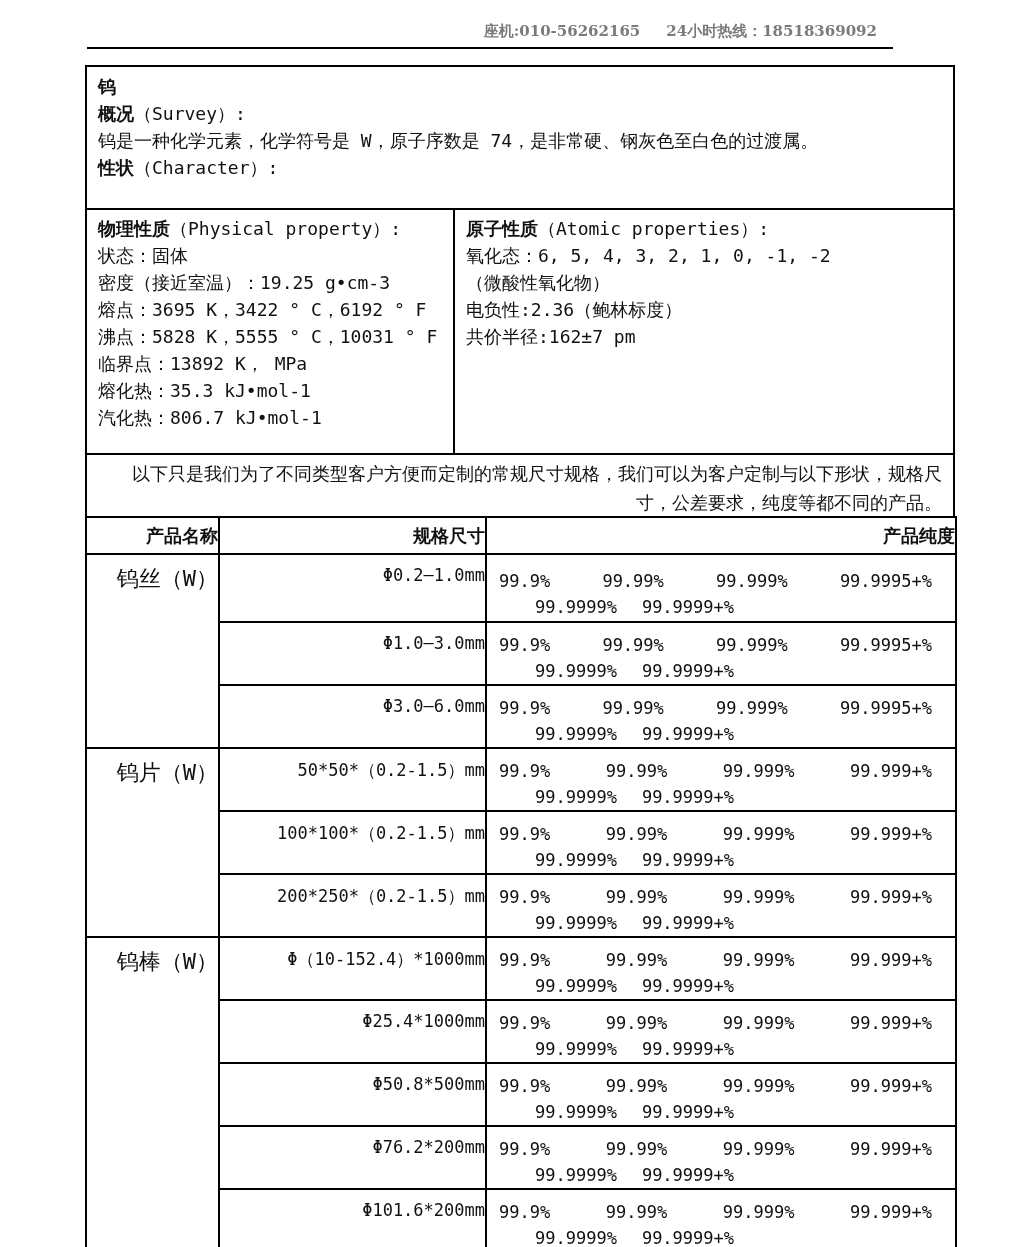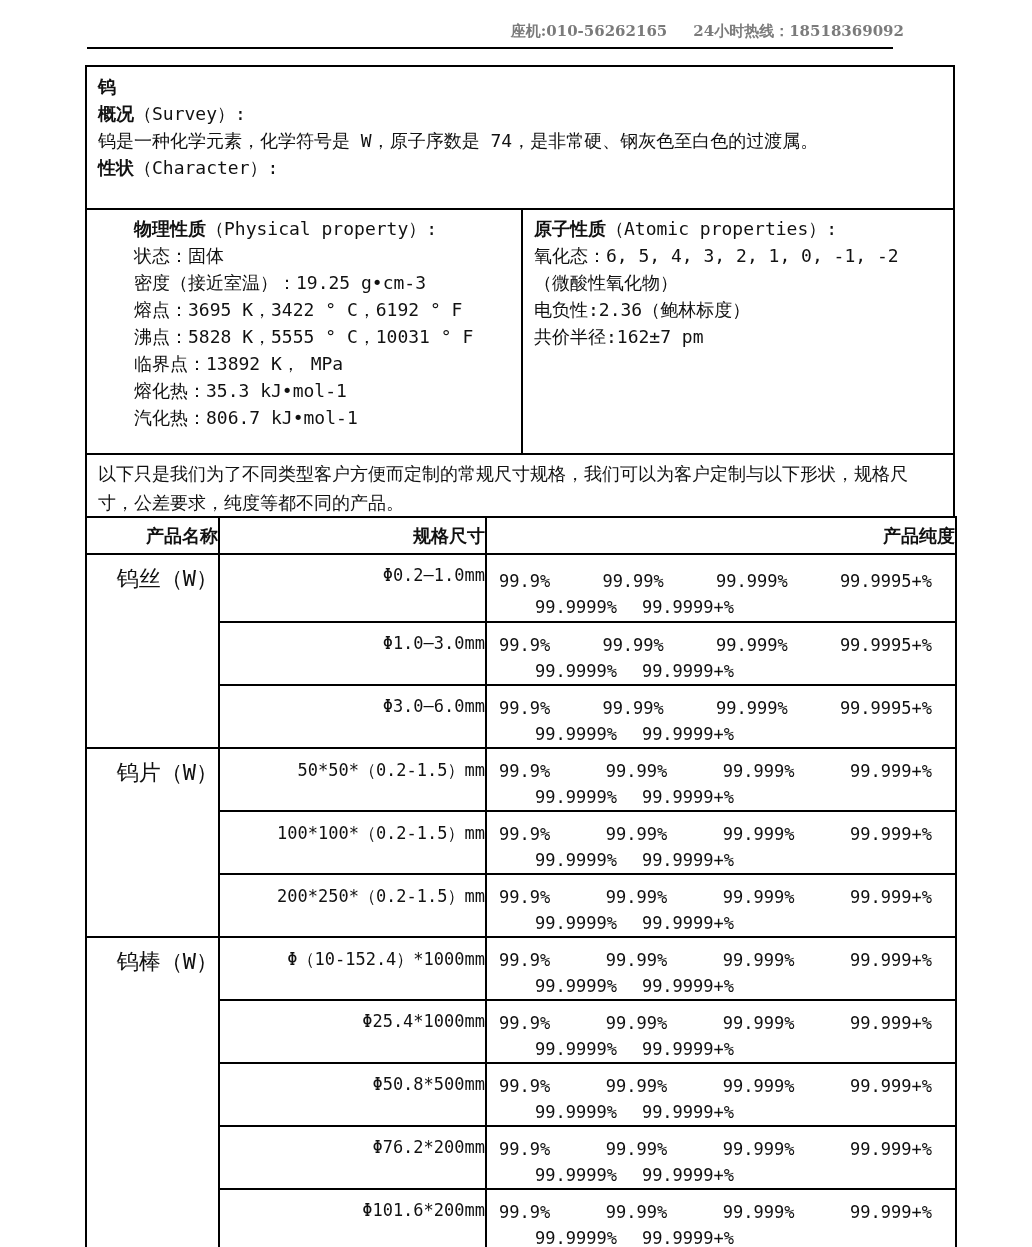--- a/index.html
+++ b/index.html
@@ -2,36 +2,36 @@
 <html><head>
 <meta charset="utf-8">
 <style>
   * { margin:0; padding:0; box-sizing:border-box; }
   html,body { background:#ffffff; }
   body {
     width:1032px; height:1247px; position:relative;
     font-family:"DejaVu Sans Mono","Liberation Mono",monospace;
     color:#111111;
   }
-  .contact { position:absolute; top:22px; left:98px; width:806px;
+  .contact { position:absolute; top:22px; left:71px; width:806px;
     text-align:right; font-size:15px; font-weight:bold; color:#7b7b7b;
     font-family:"DejaVu Serif","Liberation Serif",serif; }
   .contact .gap { display:inline-block; width:26px; }
   .rule { position:absolute; top:47px; left:87px; width:806px; border-top:2px solid #000; }
   .doc { position:absolute; top:65px; left:85px; width:870px; }
   .box { border:2px solid #000; background:#fff; }
   .box + .box, .doc table { margin-top:-2px; }
   .line { font-size:18px; line-height:27px; white-space:nowrap; }
   .wrapline { font-size:18px; line-height:29px; }
   .b { font-weight:bold; }
   .intro { padding:6px 11px 5px 11px; height:145px; }
   .props { display:flex; height:247px; }
-  .props .colL { width:400px; border-right:2px solid #000; padding:5px 8px 5px 11px;margin-left:36px; }
+  .props .colL { width:368px; border-right:2px solid #000; padding:5px 8px 5px 11px; }
   .props .colR { flex:1; padding:5px 8px 5px 11px; }
-  .note { padding:4px 11px; height:65px; }
+  .note { padding:4px 11px; height:65px;text-align:right; }
   table { border-collapse:collapse; table-layout:fixed; width:870px; }
   col.c1 { width:133px; } col.c2 { width:267px; } col.c3 { width:470px; }
   th, td { border:2px solid #000; vertical-align:top; text-align:right; font-weight:normal; }
   th { height:37px; font-size:18px; font-weight:bold; padding:6px 0 0 11px; }
   td { font-size:17px; }
   td.pname { padding:9px 0 0 11px; font-size:22px; }
   td.spec { padding:10px 0 0 13px; }
   tr.trow td { height:57px; }
   tr.tall td { height:68px; }
   tr.rod td { height:55px; }

